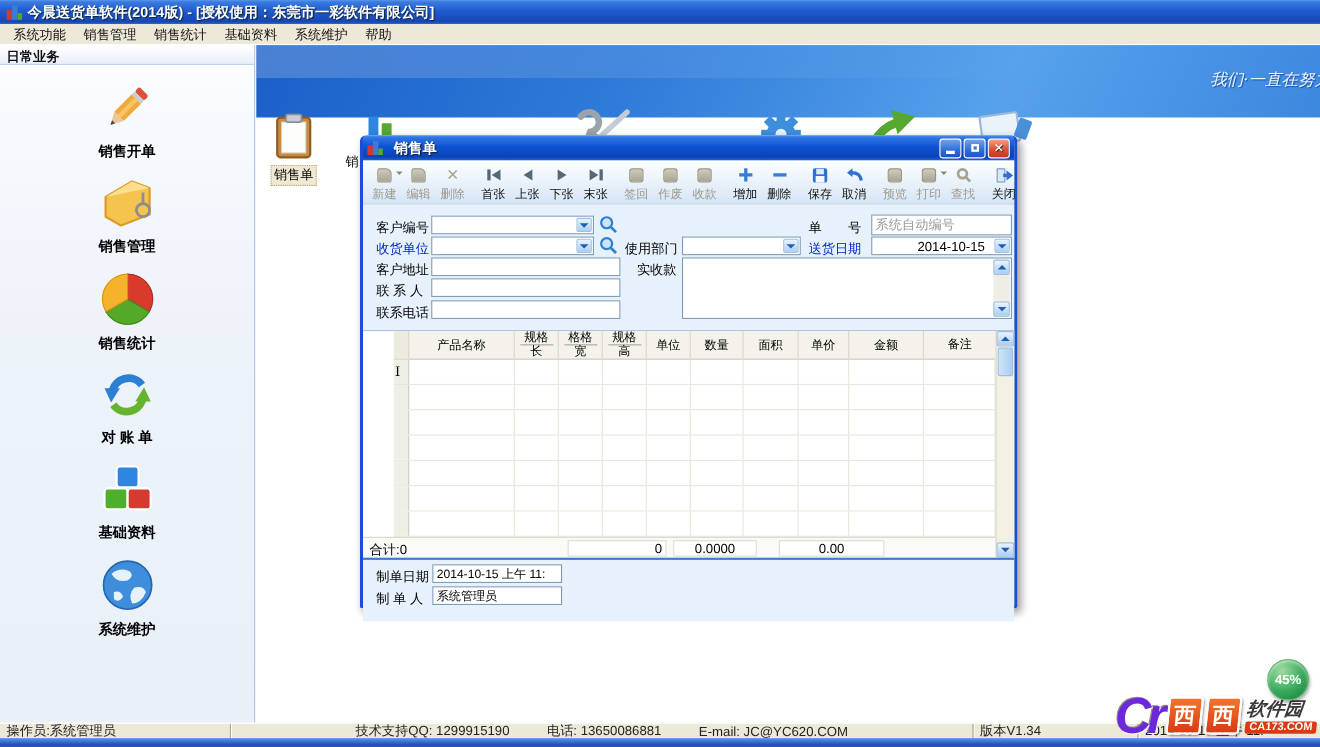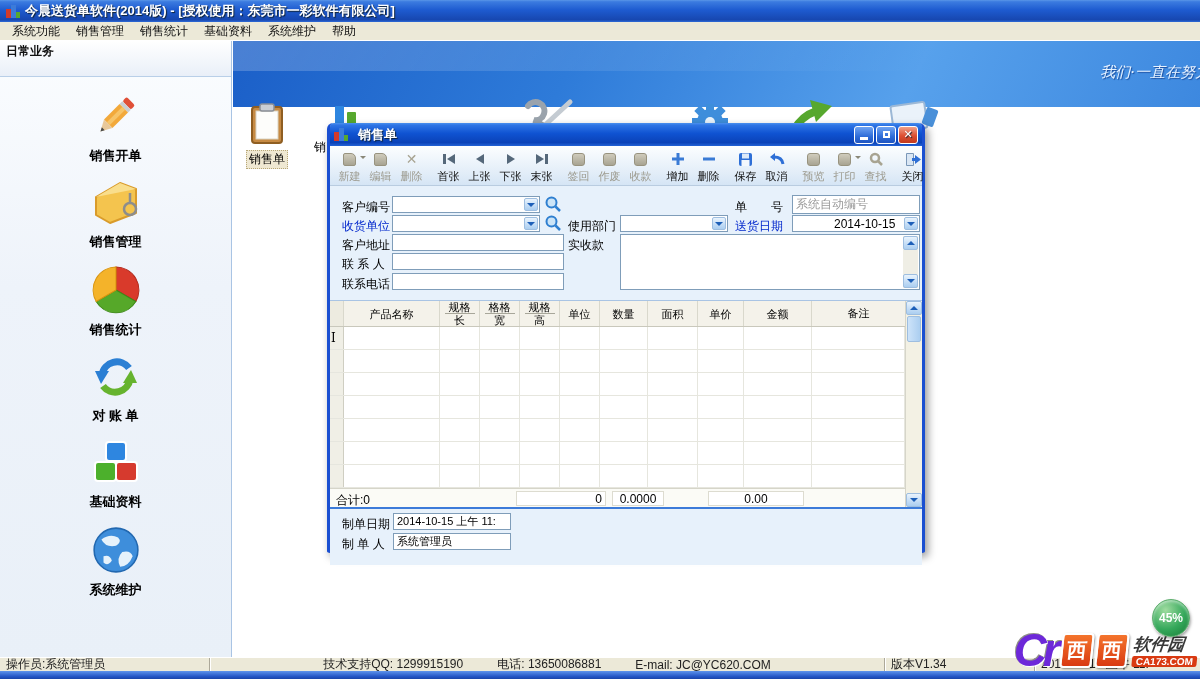--- a/index.html
+++ b/index.html
@@ -18,21 +18,21 @@
   .app-ico .b2 { left:5px; bottom:0; width:5px; height:13px; background:#3C7BD9; }
   .app-ico .b3 { left:10px; bottom:0; width:4px; height:6px; background:#57A82E; }
 
   .menubar { position:absolute; left:0; top:22px; right:0; height:19px; background:#ECE9D8;
     border-bottom:1px solid #fff; display:flex; align-items:center; padding-left:4px; }
   .menubar .mitem { padding:2px 8px; color:#111; cursor:default; }
 
   
   .sidebar { position:absolute; left:0; top:41px; width:232px; bottom:22px;
     background:linear-gradient(180deg,#FBFDFF,#EEF3FA 40%,#E9F0F8); border-right:1px solid #A9C4E4; }
-  .side-header { height:36px; background:linear-gradient(180deg,#FFFFFF,#E9EFF8);
+  .side-header { height:18px; background:linear-gradient(180deg,#FFFFFF,#E9EFF8);
     border-bottom:1px solid #B9CFE8; font-weight:bold; color:#111; padding:2px 0 0 6px; }
   .side-list { display:flex; flex-direction:column; align-items:center; padding-top:14px; }
   .side-item { display:flex; flex-direction:column; align-items:center; margin-bottom:14px; cursor:pointer; }
   .side-item .lbl { font-weight:bold; color:#000; font-size:13px; margin-top:3px; }
 
   
   .banner { position:absolute; left:233px; top:41px; right:0; height:66px; overflow:hidden;
     background:linear-gradient(115deg,#1B5FC8 0%,#2E7BD9 35%,#57A1EC 70%,#3D88DF 100%); }
   .banner::before { content:""; position:absolute; left:-40px; top:-30px; width:130%; height:60px;
     background:linear-gradient(100deg,rgba(255,255,255,.22),rgba(255,255,255,0) 60%); transform:skewX(-25deg); }
@@ -93,37 +93,37 @@
   .memo .vtrack { position:absolute; right:1px; top:1px; bottom:1px; width:15px; background:#EFEEE5; }
   .sbtn { position:absolute; left:0; right:0; height:14px; border:1px solid #9EBEE0; border-radius:2px;
     background:linear-gradient(180deg,#EAF4FD,#C6DEF6 55%,#ABCEF0); display:flex; align-items:center; justify-content:center; }
   .sbtn::after { content:""; border:4px solid transparent; }
   .sbtn.up { top:0; } .sbtn.up::after { border-bottom-color:#1D5FB8; margin-bottom:4px; }
   .sbtn.dn { bottom:0; } .sbtn.dn::after { border-top-color:#1D5FB8; margin-top:4px; }
 
   
   .table-zone { display:flex; height:207px; background:#fff; border-top:1px solid #A9C4E4; }
   .table-left { flex:1; display:flex; flex-direction:column; overflow:hidden; }
-  .tgrid { display:grid; grid-template-columns:14px 96px 40px 40px 40px 40px 48px 50px 46px 68px 1fr; }
+  .tgrid { display:grid; grid-template-columns:14px 96px 40px 40px 40px 40px 48px 50px 46px 68px 1fr;margin-left:28px; }
   .thead { height:26px; background:#F4F2EA; border-bottom:1px solid #C9C8BC; }
   .hcell { display:flex; flex-direction:column; align-items:center; justify-content:center;
     font-size:11px; color:#000; border-right:1px solid #D9D8CC; line-height:12px; }
   .hcell.sel { background:#EDEBE0; }
   .hcell.split .l1 { border-bottom:1px solid #A8A79A; padding:0 4px; }
   .trow { height:23px; border-bottom:1px solid #E6E6DE; }
   .tcell { border-right:1px solid #E6E6DE; position:relative; }
   .tcell.selcol { background:#F0EFE6; border-right:1px solid #CFCEC2; }
   .cursor-mark { position:absolute; left:1px; top:4px; font-size:12px; color:#000; font-family:"DejaVu Serif",serif; }
 
   .totals { height:20px; background:#FBFBF6; border-top:1px solid #D6D5C9; position:relative; font-size:12px; }
   .totals .tl { position:absolute; left:6px; top:3px; }
   .tbox { position:absolute; top:2px; height:15px; background:#fff; border:1px solid #DDDCD0;
     display:flex; align-items:center; padding:0 3px; }
   .tbox.qty { left:186px; width:90px; justify-content:flex-end; }
-  .tbox.area { left:282px; width:52px; justify-content:center; }
+  .tbox.area { left:282px; width:76px; justify-content:center; }
   .tbox.amount { left:378px; width:96px; justify-content:center; }
 
   .vscroll { width:17px; background:#F3F1E4; border-left:1px solid #D6D5C9; position:relative; }
   .vthumb { position:absolute; left:1px; right:1px; top:15px; height:26px; border:1px solid #9EBEE0; border-radius:2px;
     background:linear-gradient(90deg,#CDE3F9,#ABCEF0); }
 
   
   .dlg-footer { height:58px; background:#E7F1FB; border-top:2px solid #3C7BD9; position:relative; font-size:12px; }
   .dlg-footer .field { font-size:11px; }
 
@@ -526,21 +526,21 @@
         </div>
       <span class="flabel blue" style="left:405px; top:32px;">送货日期</span>
       <div class="field combo" style="left:462px; top:29px; width:128px;padding-left:41px;">
           <span>2014-10-15</span>
           <span class="arrowbtn"></span>
         </div>
 
       <span class="flabel" style="left:12px; top:51px;">客户地址</span>
       <div class="field" style="left:62px; top:48px; width:172px;"></div>
 
-      <span class="flabel" style="left:238px; top:51px;">实收款</span>
+      <span class="flabel" style="left:249px; top:51px;">实收款</span>
       <div class="memo" style="left:290px; top:48px; width:300px; height:56px;">
         <span class="vtrack">
           <span class="sbtn up"></span>
           <span class="sbtn dn"></span>
         </span>
       </div>
 
       <span class="flabel" style="left:12px; top:70px;">联 系 人</span>
       <div class="field" style="left:62px; top:67px; width:172px;"></div>
 

